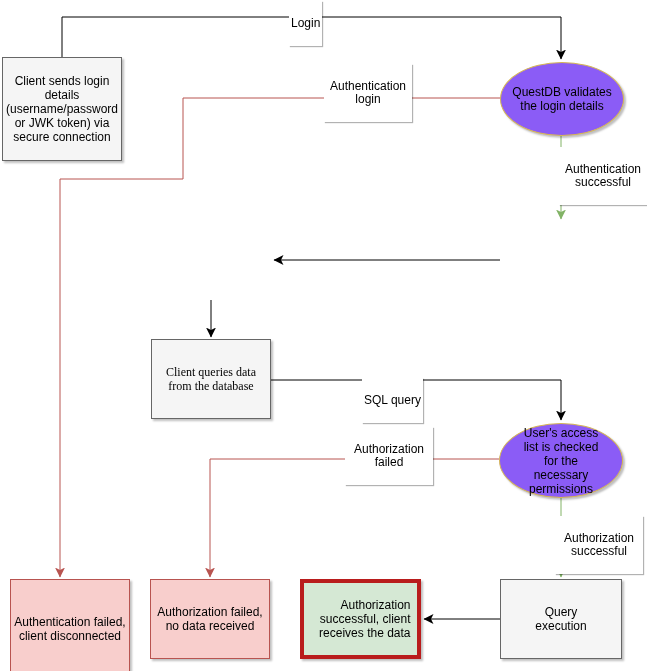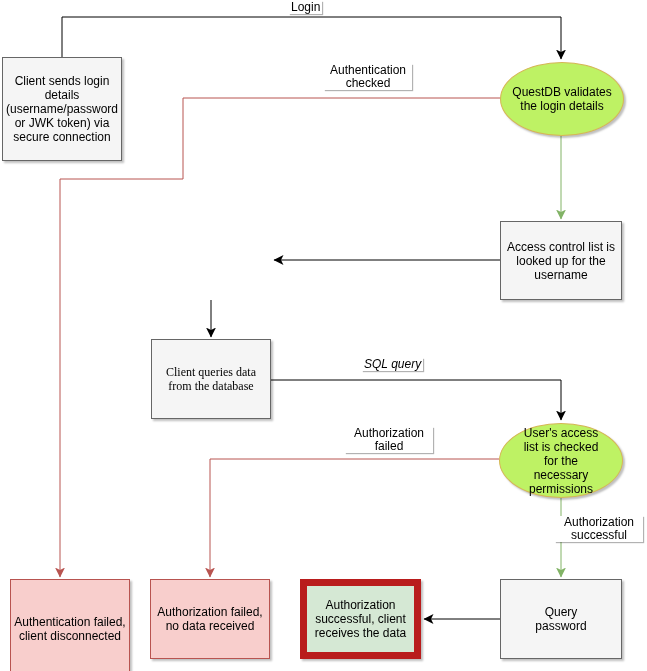--- a/index.html
+++ b/index.html
@@ -39,35 +39,36 @@
   .rect-gray {
     background: #f5f5f5;
     border: 1px solid #666666;
   }
   .rect-red {
     background: #f8cecc;
     border: 1px solid #b85450;
   }
   .rect-green {
     background: #d5e8d4;
-    border: 7px solid #b91c1c;
+    border: 4px solid #b91c1c;
+    text-align: right;
   }
   .ellipse {
-    background: #bef264;
+    background: #8b5cf6;
     border: 1px solid #d6b656;
     border-radius: 50%;
   }
   .edge-label {
     position: absolute;
     background: #ffffff;
     font-size: 12px;
     line-height: 13px;
     text-align: center;
     color: #000000;
-    padding: 0 2px;
+    padding: 16px 2px;
     box-shadow: 1px 1px 1px rgba(0,0,0,0.3);
   }
   .w84 { width: 84px; }
 </style>
 </head>
 <body>
 
 <div id="canvas">
 
   <svg id="connectors" width="647" height="671" viewBox="0 0 647 671">
@@ -103,23 +104,20 @@
   </svg>
 
   <div class="node rect-gray" style="left:2px; top:57px; width:120px; height:104px;">
     <div class="node-text" style="width:118px;">Client sends login details (username/password or JWK token) via secure connection</div>
   </div>
 
   <div class="node ellipse" style="left:500px; top:62px; width:124px; height:74px;">
     <div class="node-text" style="width:106px;">QuestDB validates the login details</div>
   </div>
 
-  <div class="node rect-gray" style="left:500px; top:221px; width:122px; height:79px;">
-    <div class="node-text" style="width:112px;">Access control list is looked up for the username</div>
-  </div>
 
 
   <div class="node rect-gray" style="left:151px; top:339px; width:120px; height:80px;font-family:Liberation Serif, serif;">
     <div class="node-text" style="width:112px;">Client queries data from the database</div>
   </div>
 
   <div class="node ellipse" style="left:499px; top:423px; width:124px; height:75px;">
     <div class="node-text" style="width:88px;">User's access list is checked for the necessary permissions</div>
   </div>
 
@@ -129,27 +127,28 @@
 
   <div class="node rect-red" style="left:150px; top:579px; width:120px; height:80px;">
     <div class="node-text" style="width:112px;">Authorization failed, no data received</div>
   </div>
 
   <div class="node rect-green" style="left:300px; top:579px; width:121px; height:80px;">
     <div class="node-text" style="width:100px;">Authorization successful, client receives the data</div>
   </div>
 
   <div class="node rect-gray" style="left:500px; top:579px; width:122px; height:80px;">
-    <div class="node-text" style="width:64px;">Query password</div>
+    <div class="node-text" style="width:64px;">Query execution</div>
   </div>
 
   <div class="edge-label" style="left:289px; top:1px;">Login</div>
 
-  <div class="edge-label w84" style="left:324px; top:64px;">Authentication checked</div>
+  <div class="edge-label w84" style="left:324px; top:64px;">Authentication login</div>
 
+  <div class="edge-label w84" style="left:559px; top:147px;">Authentication successful</div>
 
-  <div class="edge-label" style="left:362px; top:358px;font-style:italic;">SQL query</div>
+  <div class="edge-label" style="left:362px; top:378px;">SQL query</div>
 
   <div class="edge-label w84" style="left:345px; top:427px;">Authorization failed</div>
 
   <div class="edge-label w84" style="left:555px; top:516px;">Authorization successful</div>
 
 </div>
 
 </body></html>

